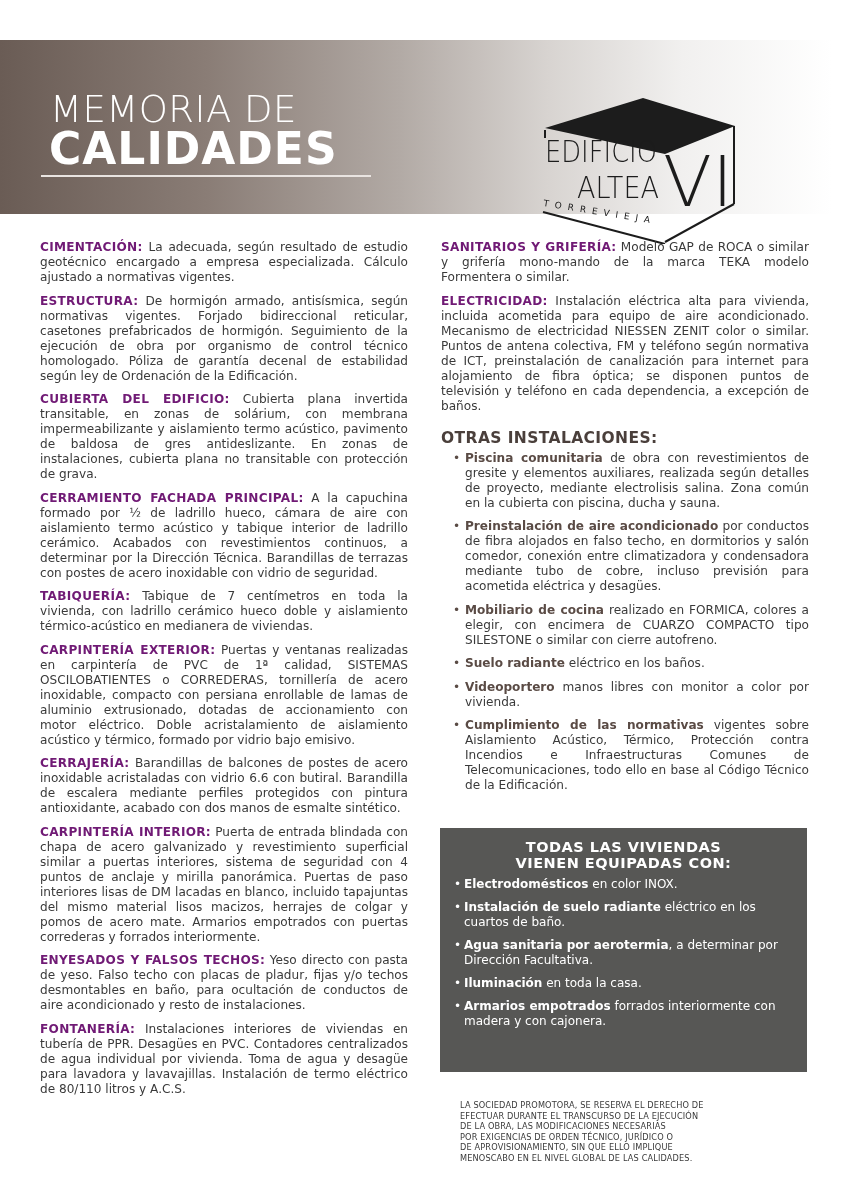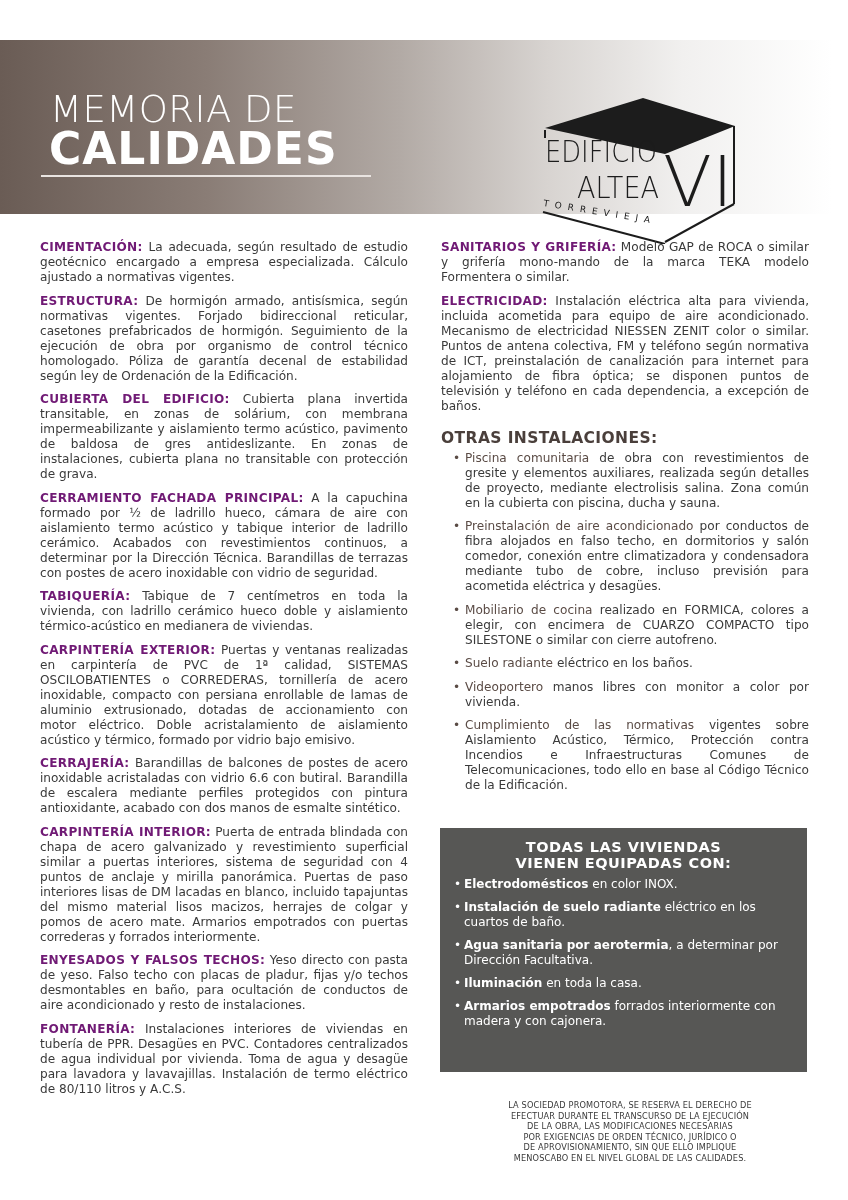--- a/index.html
+++ b/index.html
@@ -37,40 +37,40 @@
 
   .section-title {
     font-weight: bold; font-size: 15.5px; color: #4a3f3b; letter-spacing: 0.4px;
     margin-top: 17px; margin-bottom: 5px;
   }
   .bullets { list-style: none; padding-left: 12px; }
   .bullets li { position: relative; padding-left: 12px; text-align: justify; margin-bottom: 8.5px; }
   .bullets li::before {
     content: "•"; position: absolute; left: 0; top: 0; color: #5a4b45;
   }
-  .bullets li .strong { font-weight: normal; color: #5a4b45; margin-top: 48px; }
+  .bullets li .strong { font-weight: bold; color: #5a4b45; margin-top: 48px; }
 
   
   .equip-box {
     position: absolute; left: 440px; top: 828px; width: 367px; height: 244px;
     background: #575755; color: #ffffff; padding: 10px 14px 0 14px;
   }
   .equip-title {
     text-align: center; font-weight: bold; font-size: 14.5px; line-height: 16px;
     letter-spacing: 0.5px; margin-top: 1px; margin-bottom: 6px;
   }
   .equip-list { list-style: none; font-size: 12px; line-height: 15px; }
   .equip-list li { position: relative; padding-left: 10px; margin-bottom: 8px; }
   .equip-list li::before { content: "•"; position: absolute; left: 0; top: 0; }
   .equip-list li .strong { font-weight: bold; margin-top: 32px; }
 
   
   .disclaimer {
     position: absolute; left: 460px; top: 1100px; width: 340px;
-    text-align: center; font-size: 8.2px; line-height: 10.5px; color: #3a3a3a; letter-spacing: 0.15px;
+    font-size: 8.2px; line-height: 10.5px; color: #3a3a3a; letter-spacing: 0.15px;
   }
 </style>
 </head>
 <body>
 
 <div class="header">
   <div class="title-line1">MEMORIA DE</div>
   <div class="title-line2">CALIDADES</div>
   <div class="title-rule"></div>
 

